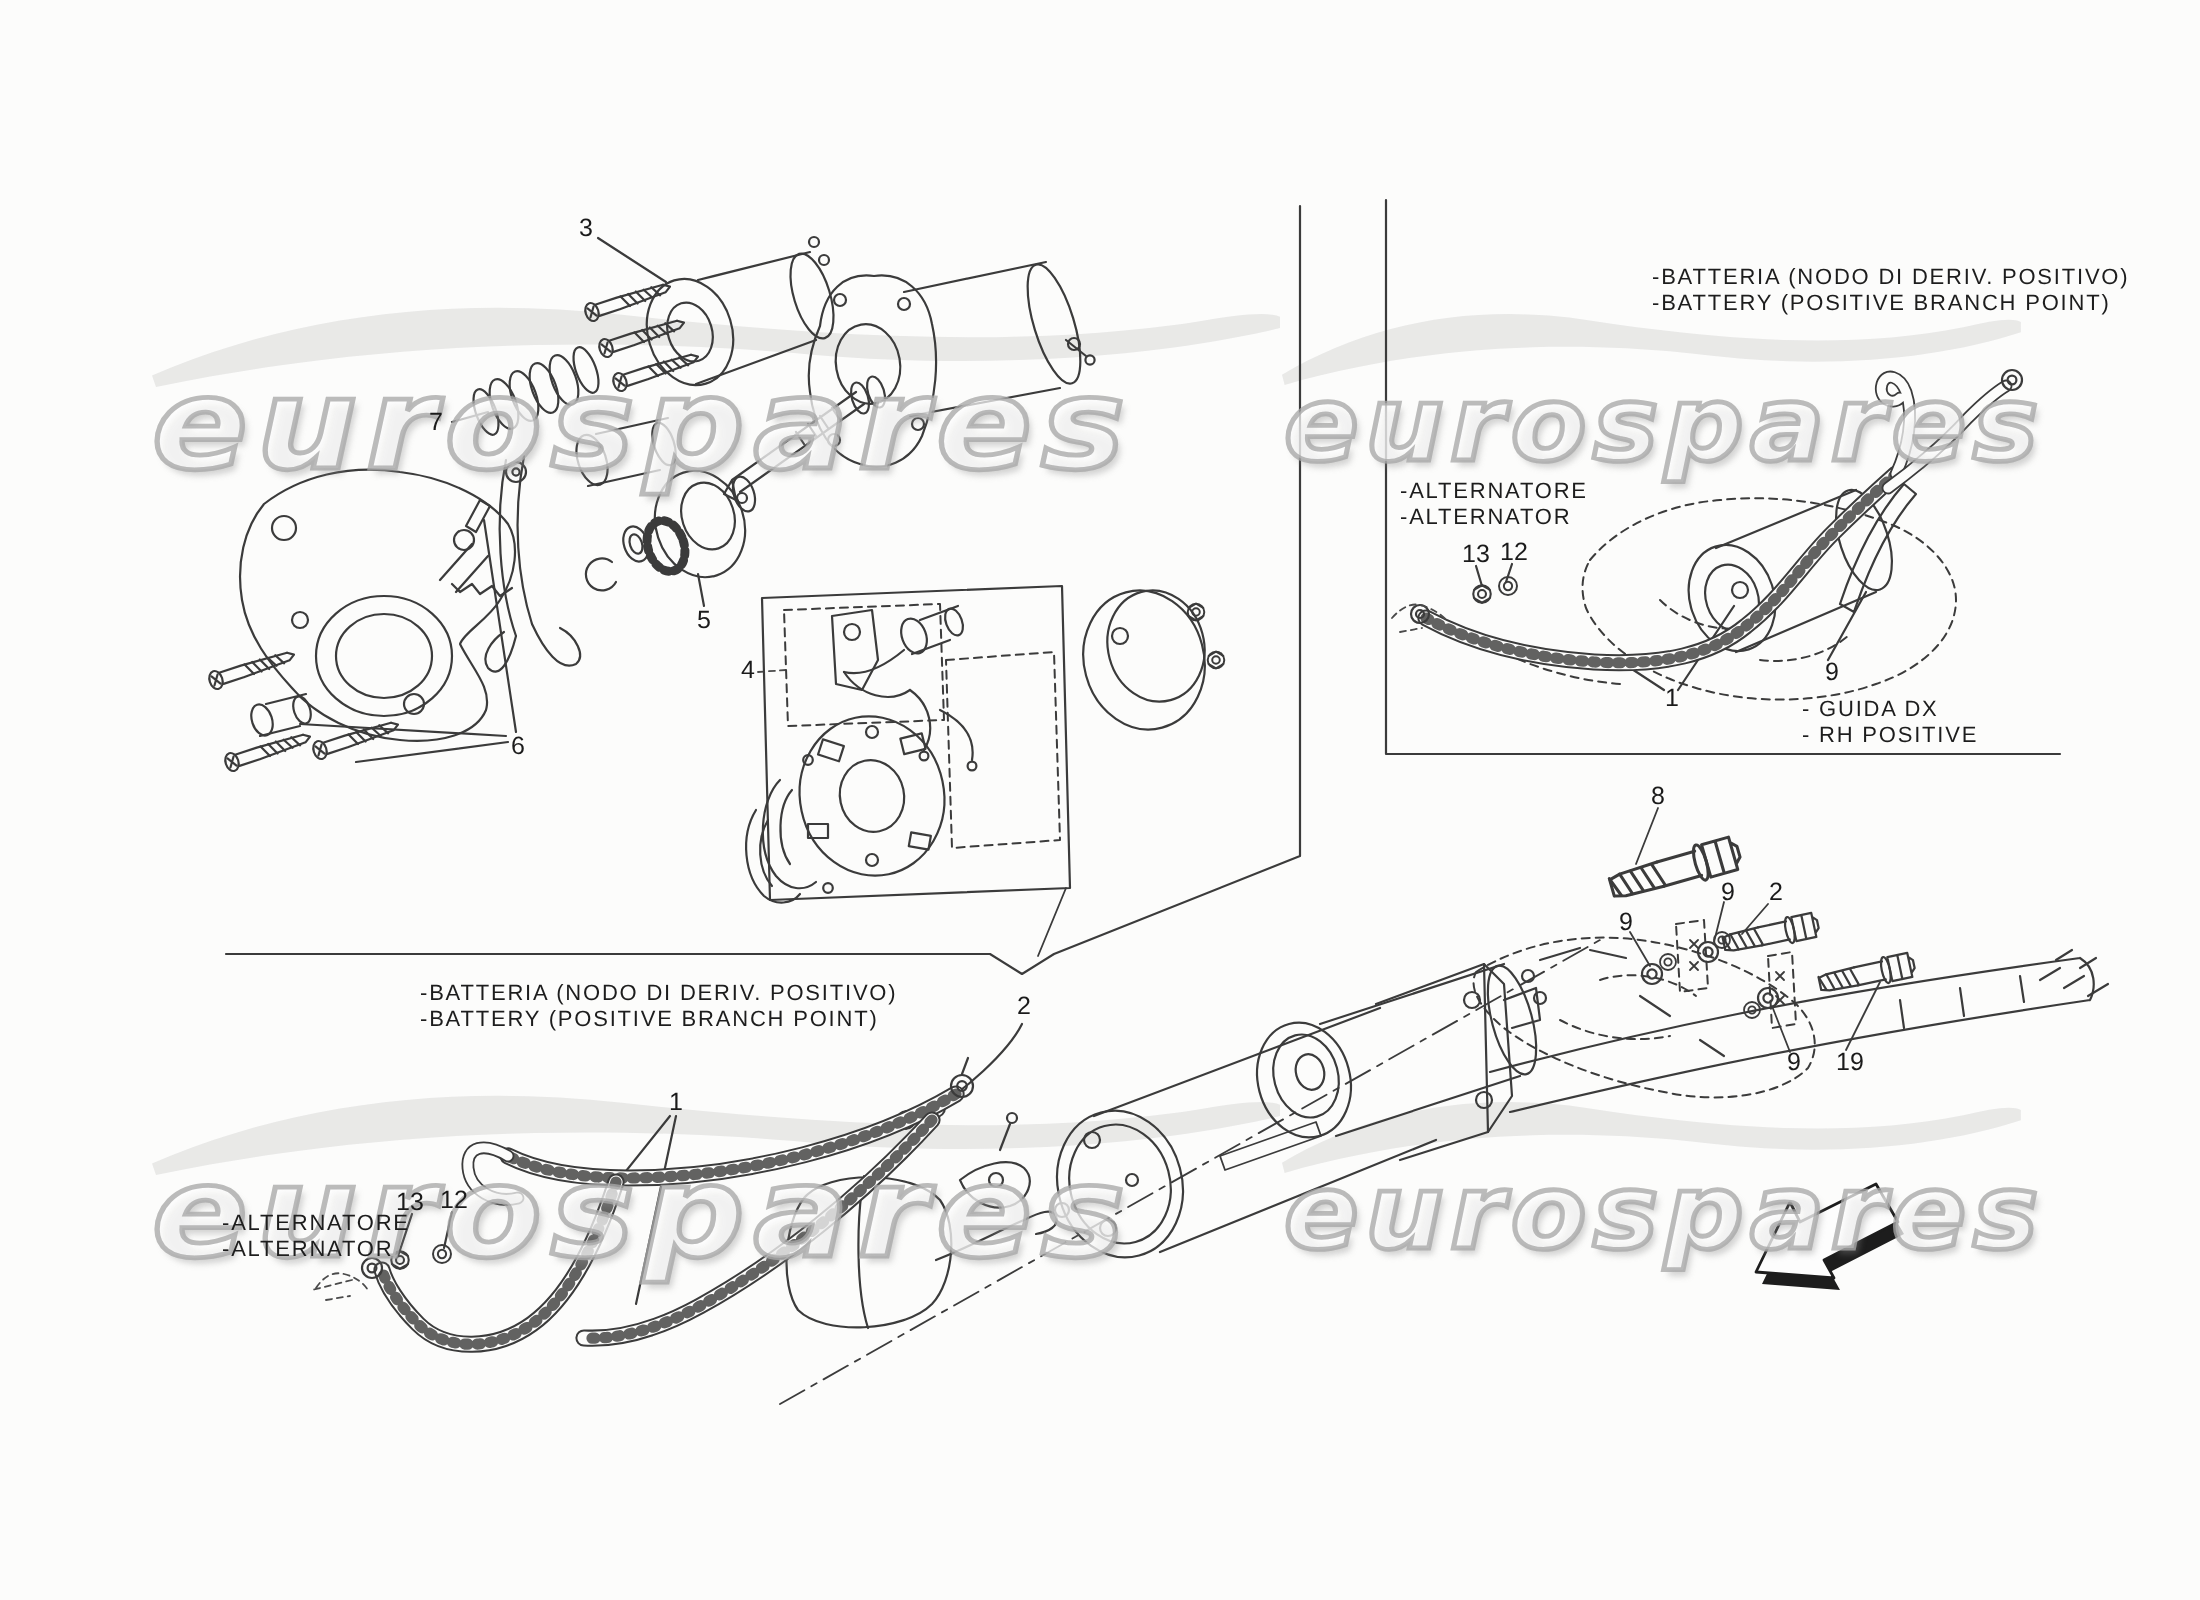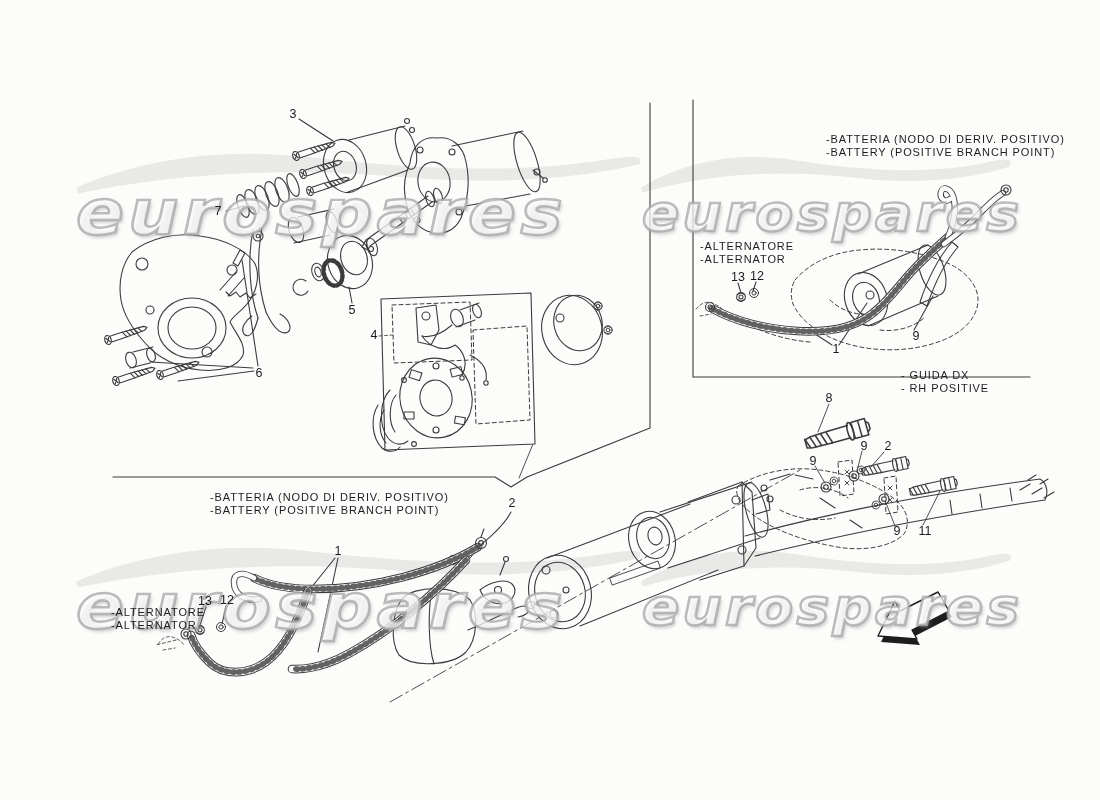--- a/index.html
+++ b/index.html
@@ -369,38 +369,38 @@
   </g>
 </svg>
 
 <div class="wm wm-lg" style="left:76px;top:176px">eurospares</div>
 <div class="wm wm-sm" style="left:642px;top:183px">eurospares</div>
 <div class="wm wm-lg" style="left:76px;top:570px">eurospares</div>
 <div class="wm wm-sm" style="left:642px;top:577px">eurospares</div>
 
 <div class="lbl" style="left:826px;top:133px"><span>-BATTERIA (NODO DI DERIV. POSITIVO)</span><br><span>-BATTERY (POSITIVE BRANCH POINT)</span></div>
 <div class="lbl" style="left:700px;top:240px"><span>-ALTERNATORE</span><br><span>-ALTERNATOR</span></div>
-<div class="lbl" style="left:901px;top:369px"><span>- GUIDA DX</span><br><span>- RH POSITIVE</span></div>
+<div class="lbl" style="left:901px;top:349px"><span>- GUIDA DX</span><br><span>- RH POSITIVE</span></div>
 
 <div class="lbl" style="left:210px;top:491px"><span>-BATTERIA (NODO DI DERIV. POSITIVO)</span><br><span>-BATTERY (POSITIVE BRANCH POINT)</span></div>
 <div class="lbl" style="left:111px;top:606px"><span>-ALTERNATORE</span><br><span>-ALTERNATOR</span></div>
 
 <span class="pn" style="left:293px;top:114px">3</span>
 <span class="pn" style="left:218px;top:211px">7</span>
 <span class="pn" style="left:352px;top:310px">5</span>
 <span class="pn" style="left:259px;top:373px">6</span>
 <span class="pn" style="left:374px;top:335px">4</span>
 <span class="pn" style="left:512px;top:503px">2</span>
 <span class="pn" style="left:338px;top:551px">1</span>
 <span class="pn" style="left:829px;top:398px">8</span>
 <span class="pn" style="left:813px;top:461px">9</span>
 <span class="pn" style="left:864px;top:446px">9</span>
 <span class="pn" style="left:888px;top:446px">2</span>
 <span class="pn" style="left:897px;top:531px">9</span>
-<span class="pn" style="left:925px;top:531px">11</span>
+<span class="pn" style="left:925px;top:531px">19</span>
 <span class="pn" style="left:205px;top:601px">13</span>
 <span class="pn" style="left:227px;top:600px">12</span>
 <span class="pn" style="left:738px;top:277px">13</span>
 <span class="pn" style="left:757px;top:276px">12</span>
 <span class="pn" style="left:836px;top:349px">1</span>
 <span class="pn" style="left:916px;top:336px">9</span>
 
 </div>
 
 </body></html>

